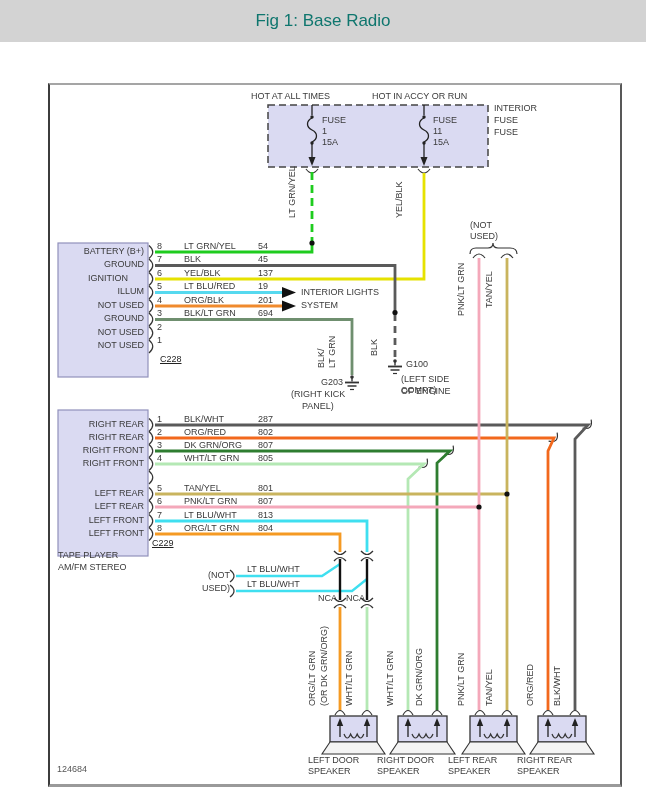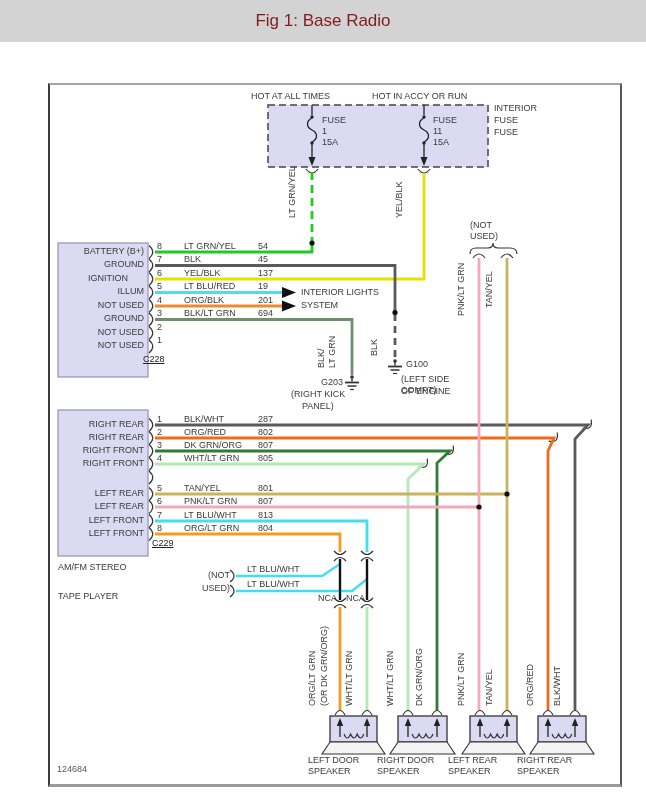--- a/index.html
+++ b/index.html
@@ -1,20 +1,20 @@
 <!DOCTYPE html>
 <html><head>
 <meta charset="utf-8">
 <style>
   html,body{margin:0;padding:0;background:#fff;}
   #page{position:relative;width:646px;height:809px;background:#fff;overflow:hidden;
         font-family:"Liberation Sans",sans-serif;}
   #titlebar{position:absolute;left:0;top:0;width:646px;height:42px;background:#d3d3d3;
             display:flex;align-items:center;justify-content:center;}
-  #titlebar .title{font-size:17px;color:#7f1d1d;}
+  #titlebar .title{font-size:17px;color:#0f766e;}
   #frame{position:absolute;left:48px;top:83px;width:570px;height:699px;background:#fff;
          border-top:2px solid #a5a5a5;border-left:2px solid #3c3c3c;
          border-right:2px solid #585858;border-bottom:3px solid #9a9a9a;}
   svg{position:absolute;left:0;top:0;}
   .t{position:absolute;font-size:9px;line-height:11px;white-space:nowrap;color:#3a3a3a;}
   .ra{text-align:right;}
   .ctr{text-align:left;}
   .vt{position:absolute;font-size:9px;line-height:10px;height:10px;white-space:nowrap;
       color:#3a3a3a;transform-origin:0 100%;transform:rotate(-90deg);}
   .conn-name{text-decoration:underline;color:#222;}
@@ -208,21 +208,21 @@
   <div class="t" style="left:184px;top:281px">LT BLU/RED</div>
   <div class="t" style="left:258px;top:281px">19</div>
   <div class="t" style="left:157px;top:295px">4</div>
   <div class="t" style="left:184px;top:295px">ORG/BLK</div>
   <div class="t" style="left:258px;top:295px">201</div>
   <div class="t" style="left:157px;top:308px">3</div>
   <div class="t" style="left:184px;top:308px">BLK/LT GRN</div>
   <div class="t" style="left:258px;top:308px">694</div>
   <div class="t" style="left:157px;top:322px">2</div>
   <div class="t" style="left:157px;top:335px">1</div>
-  <div class="t conn-name" style="left:143px;top:354px">C228</div>
+  <div class="t conn-name" style="left:160px;top:354px">C228</div>
 
   <div class="t" style="left:301px;top:287px">INTERIOR LIGHTS</div>
   <div class="t" style="left:301px;top:300px">SYSTEM</div>
 
   <div class="vt" style="left:326px;top:358px">BLK/</div>
   <div class="vt" style="left:337px;top:358px">LT GRN</div>
   <div class="t ra" style="left:315px;top:377px;width:28px">G203</div>
   <div class="t" style="left:291px;top:389px">(RIGHT KICK</div>
   <div class="t" style="left:302px;top:401px">PANEL)</div>
   <div class="vt" style="left:379px;top:346px">BLK</div>
@@ -265,21 +265,21 @@
   <div class="t" style="left:258px;top:496px">807</div>
   <div class="t" style="left:157px;top:510px">7</div>
   <div class="t" style="left:184px;top:510px">LT BLU/WHT</div>
   <div class="t" style="left:258px;top:510px">813</div>
   <div class="t" style="left:157px;top:523px">8</div>
   <div class="t" style="left:184px;top:523px">ORG/LT GRN</div>
   <div class="t" style="left:258px;top:523px">804</div>
   <div class="t conn-name" style="left:152px;top:538px">C229</div>
 
   <div class="t" style="left:58px;top:562px">AM/FM STEREO</div>
-  <div class="t" style="left:58px;top:591px">TAPE PLAYER</div>
+  <div class="t" style="left:58px;top:550px">TAPE PLAYER</div>
 
   <div class="t ra" style="left:200px;top:570px;width:30px">(NOT</div>
   <div class="t ra" style="left:200px;top:583px;width:30px">USED)</div>
   <div class="t" style="left:247px;top:564px">LT BLU/WHT</div>
   <div class="t" style="left:247px;top:579px">LT BLU/WHT</div>
   <div class="t ra" style="left:312px;top:593px;width:25px">NCA</div>
   <div class="t ra" style="left:340px;top:593px;width:25px">NCA</div>
 
   <div class="vt" style="left:317px;top:696px">ORG/LT GRN</div>
   <div class="vt" style="left:329px;top:696px">(OR DK GRN/ORG)</div>

